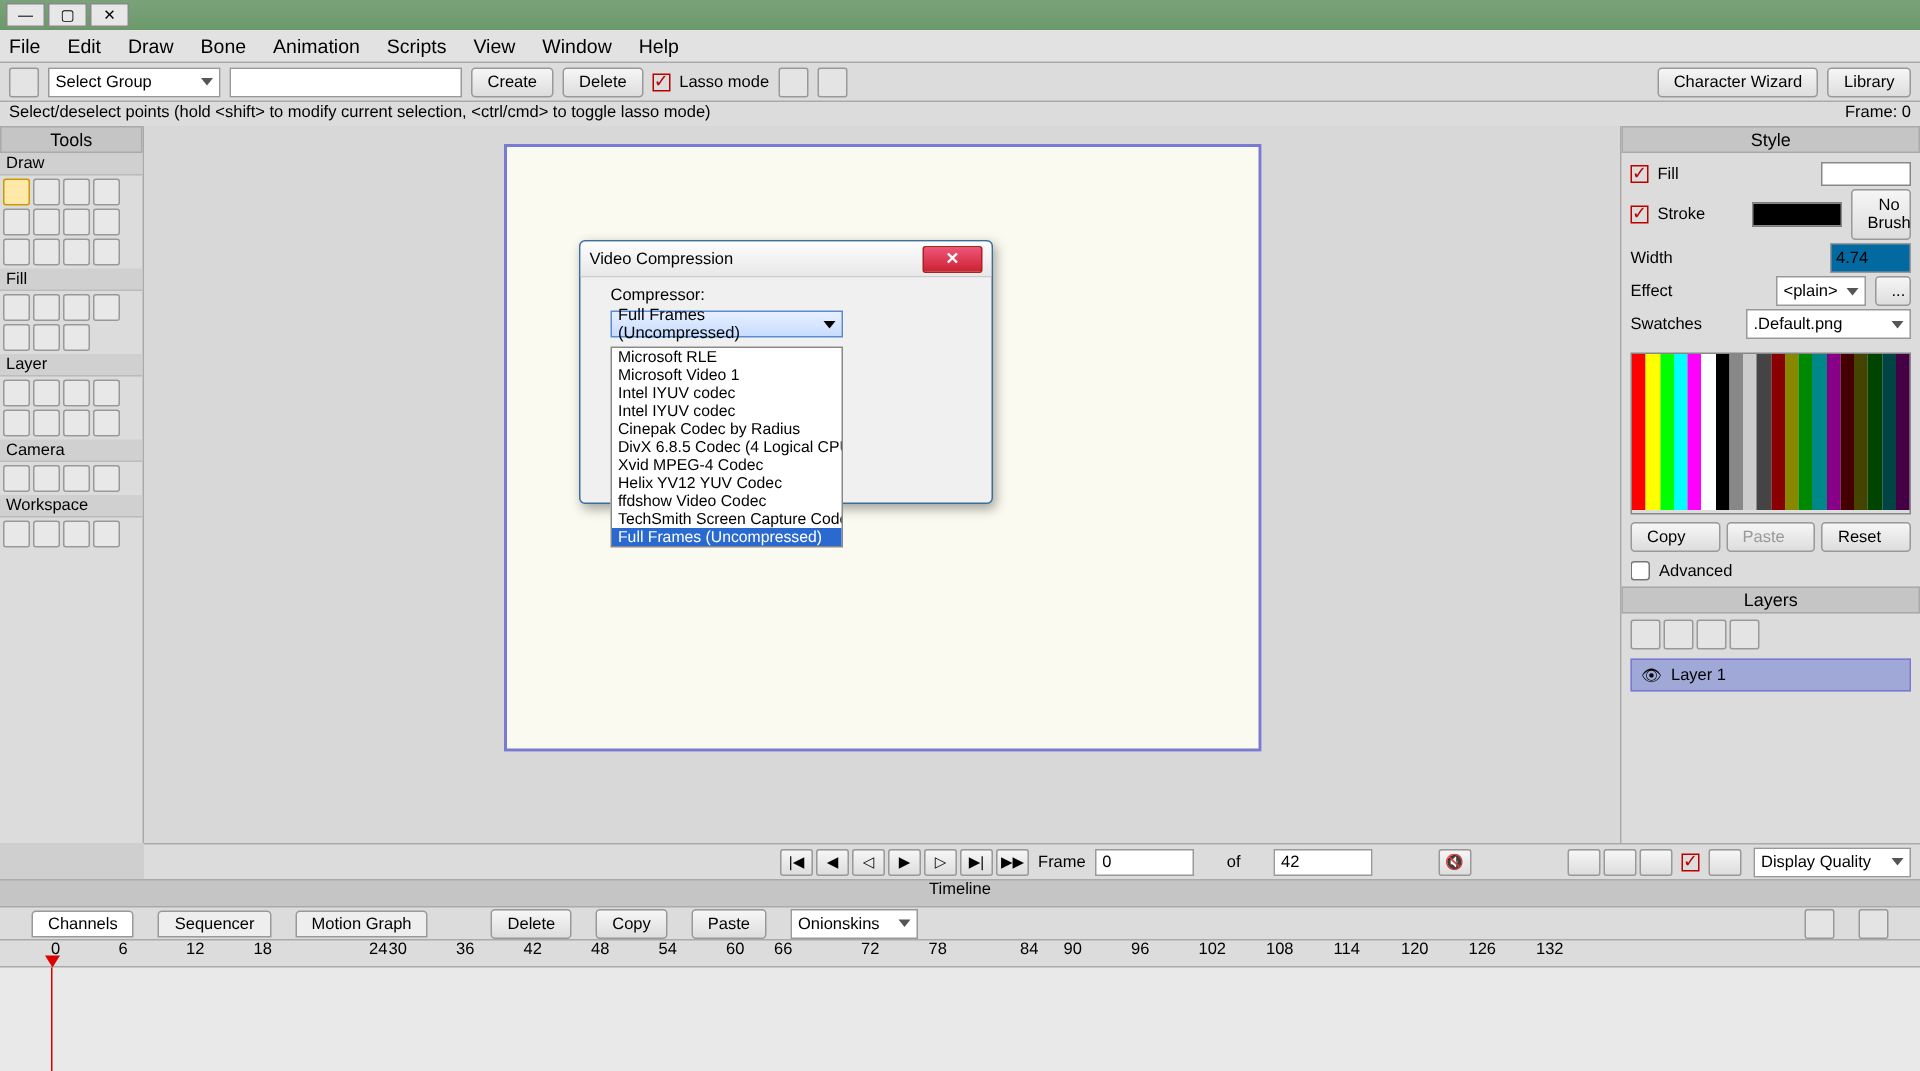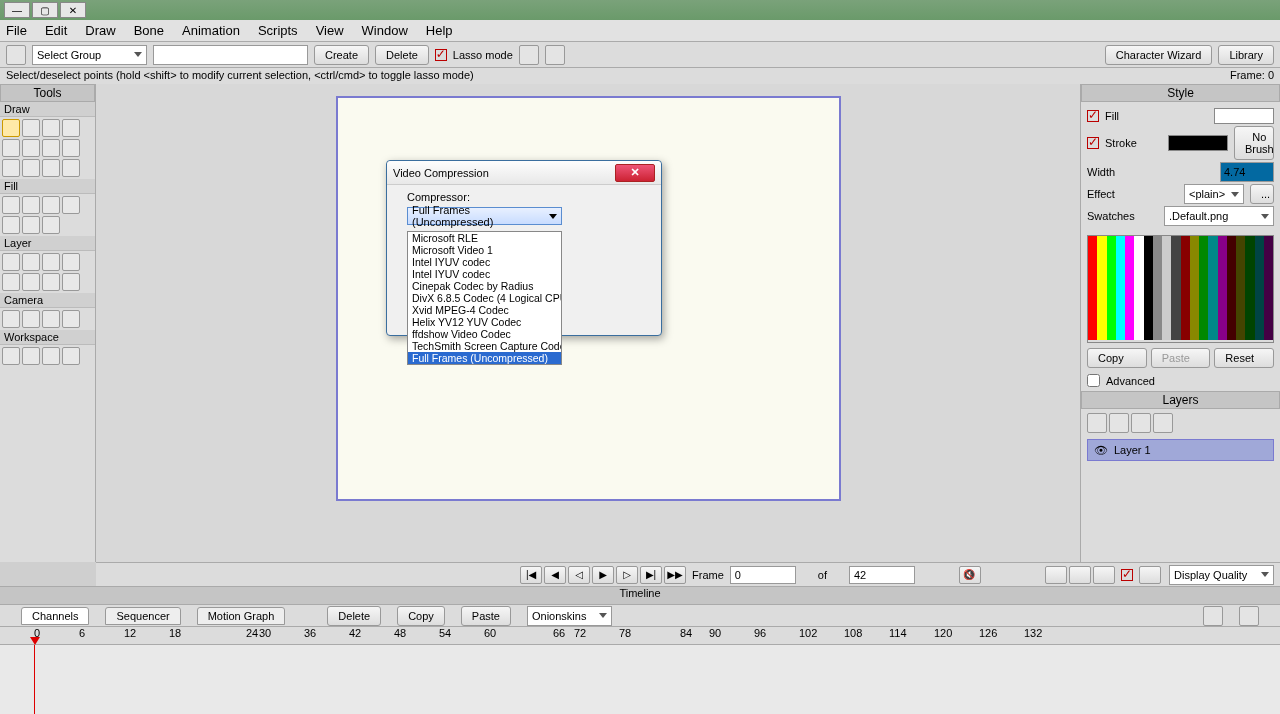--- a/index.html
+++ b/index.html
@@ -560,21 +560,21 @@
     <span class="tick" style="left: 79px;">6</span>
     <span class="tick" style="left: 124px;">12</span>
     <span class="tick" style="left: 169px;">18</span>
     <span class="tick" style="left: 214px; margin-left: 32px;">24</span>
     <span class="tick" style="left: 259px;">30</span>
     <span class="tick" style="left: 304px;">36</span>
     <span class="tick" style="left: 349px;">42</span>
     <span class="tick" style="left: 394px;">48</span>
     <span class="tick" style="left: 439px;">54</span>
     <span class="tick" style="left: 484px;">60</span>
-    <span class="tick" style="left: 553px;">66</span>
+    <span class="tick" style="left: 516px;">66</span>
     <span class="tick" style="left: 574px;">72</span>
     <span class="tick" style="left: 619px;">78</span>
     <span class="tick" style="left: 680px;">84</span>
     <span class="tick" style="left: 709px;">90</span>
     <span class="tick" style="left: 754px;">96</span>
     <span class="tick" style="left: 799px;">102</span>
     <span class="tick" style="left: 844px;">108</span>
     <span class="tick" style="left: 889px;">114</span>
     <span class="tick" style="left: 934px;">120</span>
     <span class="tick" style="left: 979px;">126</span>

